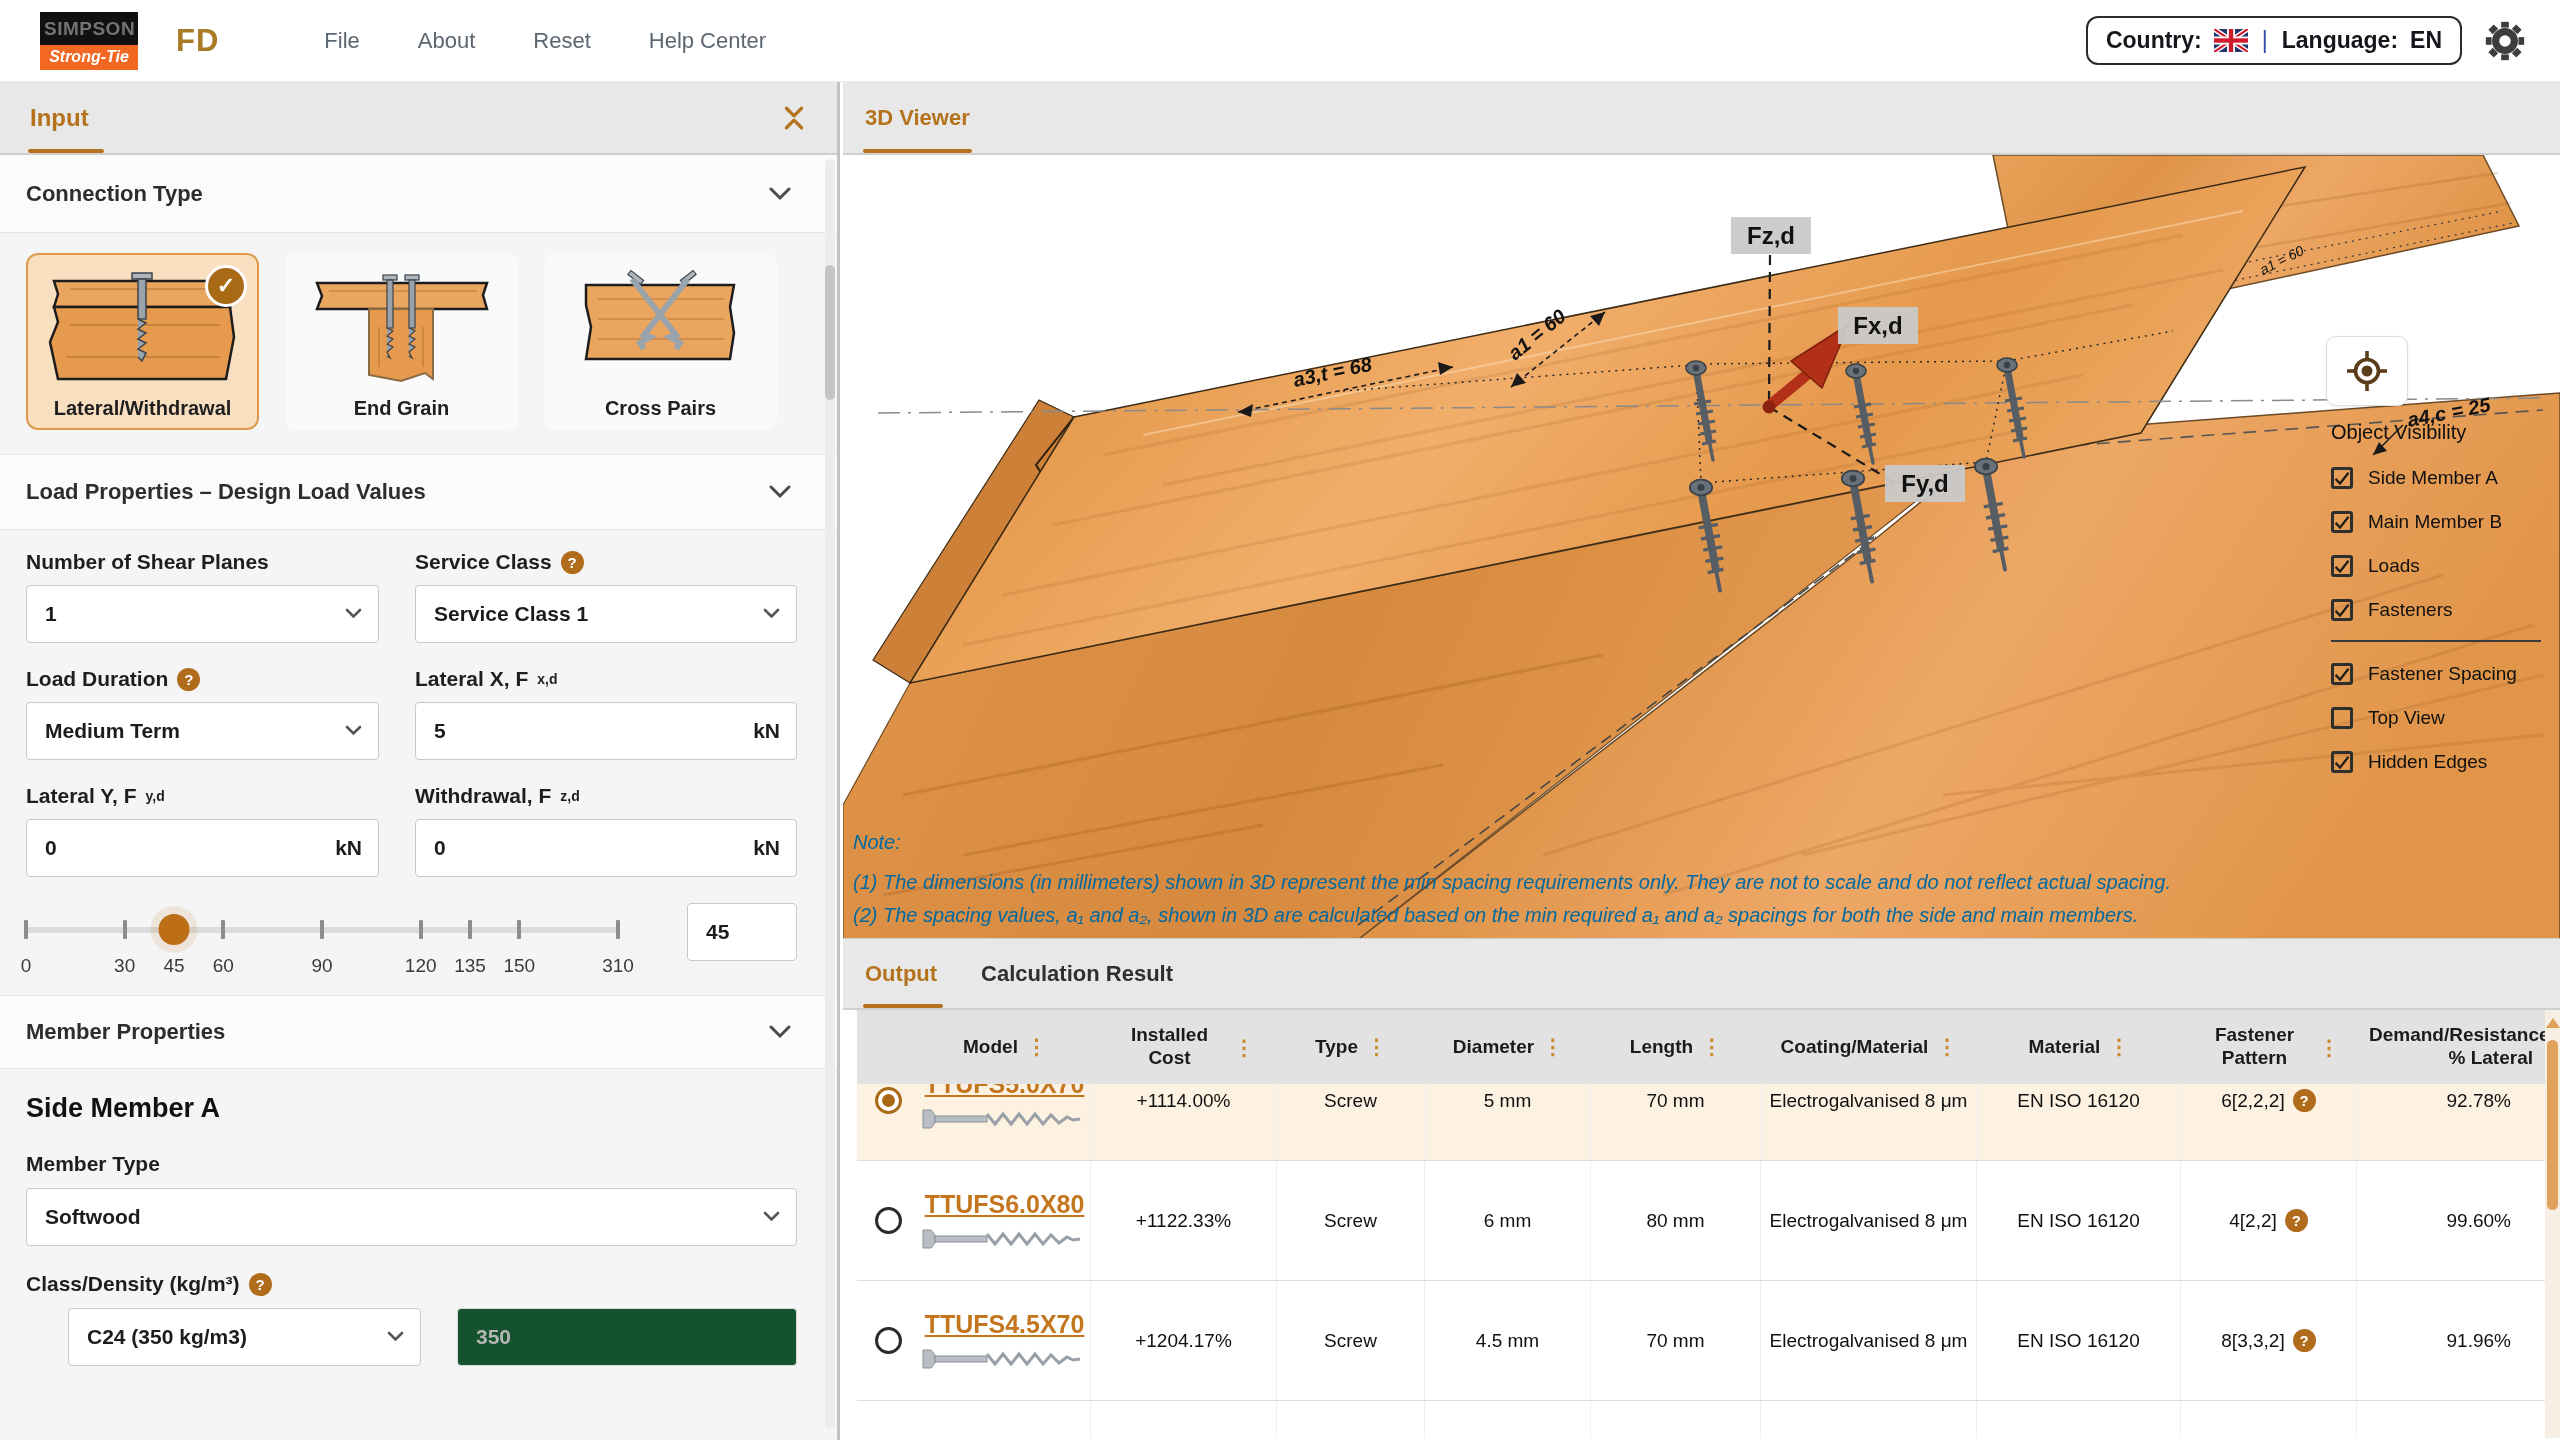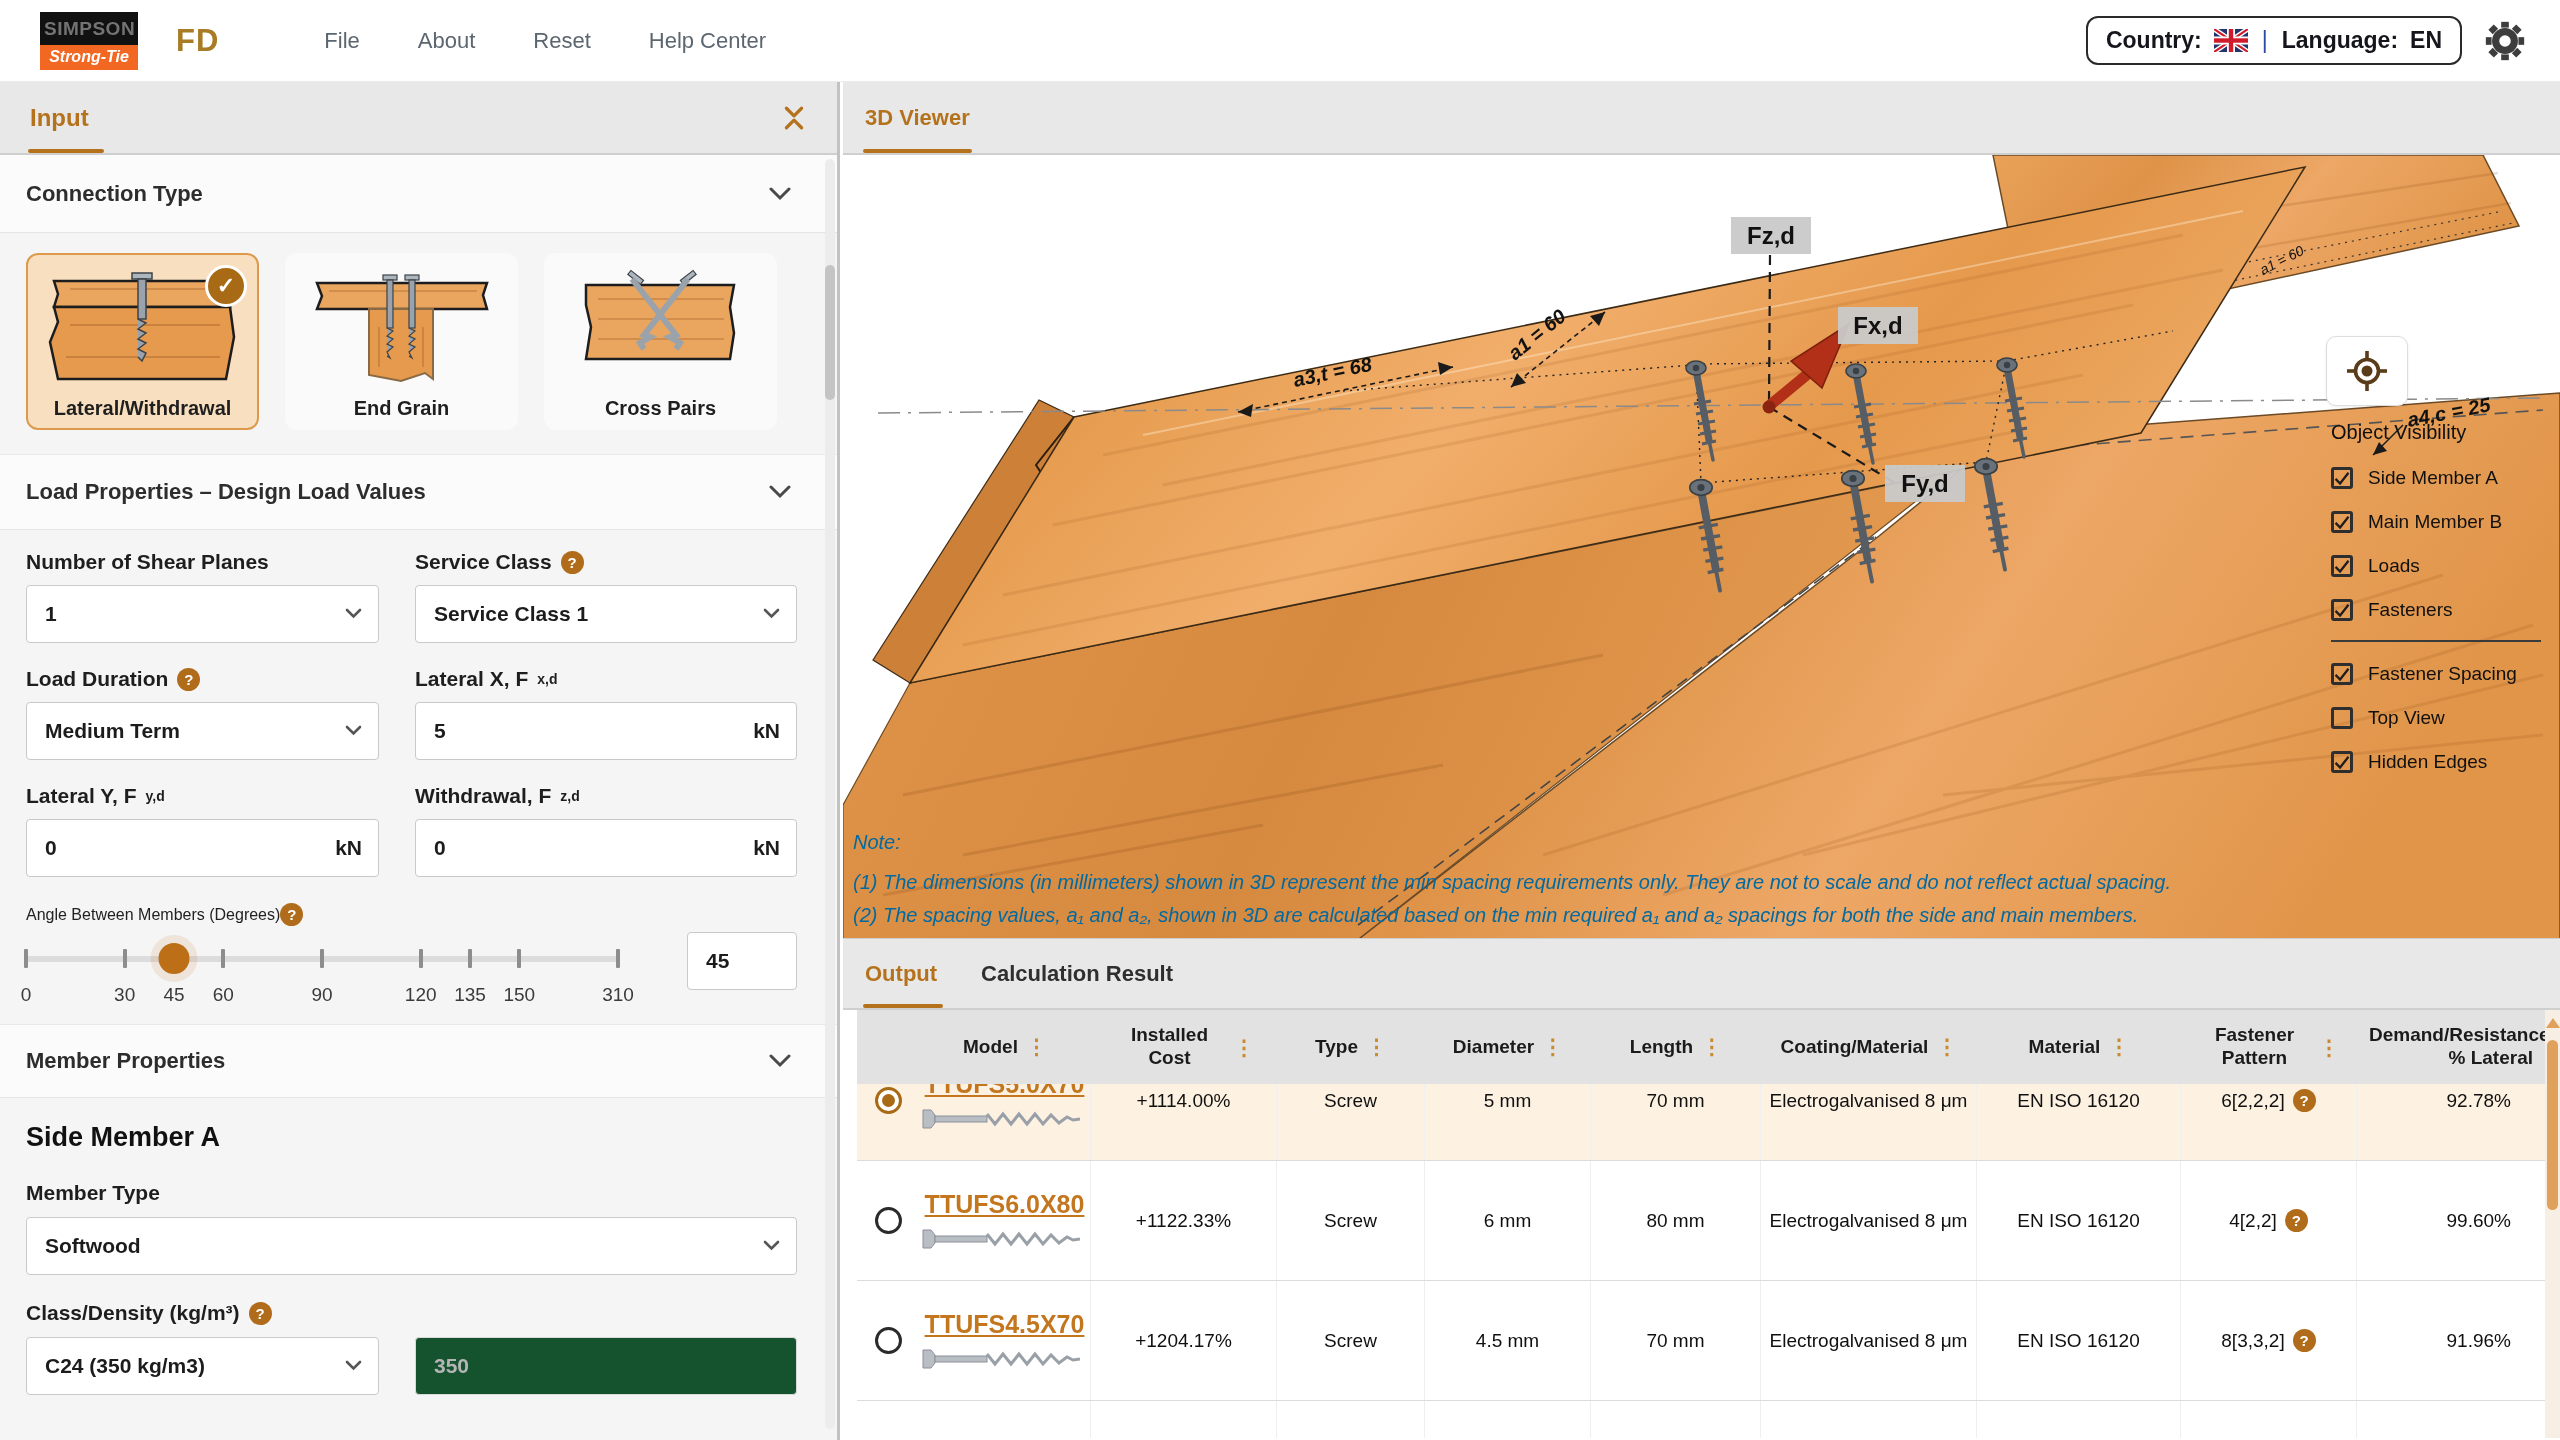--- a/index.html
+++ b/index.html
@@ -69,21 +69,21 @@
   .track { position:absolute; left:0; right:0; top:24px; height:6px; background:#dcdcdc; border-radius:3px; }
   .tk { position:absolute; top:17px; width:4px; height:19px; background:#8d8d8d; transform:translateX(-50%); border-radius:1px; }
   .tl { position:absolute; top:52px; transform:translateX(-50%); font-size:19px; color:#3a3a3a; }
   .handle { position:absolute; top:11px; width:31px; height:31px; border-radius:50%; background:#bd6f17; transform:translateX(-50%); box-shadow:0 0 0 8px rgba(189,111,23,.12); cursor:pointer; }
   .angle-input { margin-left:auto; width:110px; }
 
   
   .side-a { padding:24px 40px 0 26px; }
   .side-a h3 { font-size:27px; font-weight:700; color:#111; margin-bottom:28px; }
   .sa-label { font-size:21px; font-weight:700; color:#1e1e1e; margin-bottom:12px; display:flex; align-items:center; gap:9px; }
-  .sa-row2 { display:grid; grid-template-columns:353px 1fr; column-gap:36px; margin-top:0; }
+  .sa-row2 { display:grid; grid-template-columns:353px 1fr; column-gap:36px; margin-top:0;margin-left:42px; }
   .mt-gap { margin-top:26px; }
 
   
   .right-area { position:absolute; left:843px; top:82px; width:1717px; height:1358px; background:#fff; }
   .vtabs { height:73px; background:#e8e8e8; border-bottom:2px solid #cfcfcf; display:flex; align-items:center; padding:0 22px; gap:44px; }
   .vtab { font-size:22px; font-weight:700; color:#b5721c; position:relative; height:100%; display:flex; align-items:center; }
   .vtab .underline { position:absolute; bottom:0; left:-2px; height:4px; width:104%; min-width:80px; background:#b5721c; border-radius:2px; }
   .vtab.plain { color:#2f2f2f; }
   .viewer { position:relative; height:783px; background:#fff; overflow:hidden; }
 
@@ -336,21 +336,20 @@
                 <sub>z,d</sub>
               </div>
             <div class="control">
               <input class="tin" value="0" style="">
               <span class="unit">kN</span>
             </div>
           </div>
         </div>
 
         <div class="angle-row">
-          <div class="flabel"><span>Angle Between Members (Degrees)</span><span class="help"></span></div>
           <div class="slider-flex">
             <div class="slider">
               <div class="track"></div>
               <span class="tk" style="left:0%"></span>
               <span class="tk" style="left:16.67%"></span>
               <span class="tk" style="left:25%"></span>
               <span class="tk" style="left:33.33%"></span>
               <span class="tk" style="left:50%"></span>
               <span class="tk" style="left:66.67%"></span>
               <span class="tk" style="left:75%"></span>

